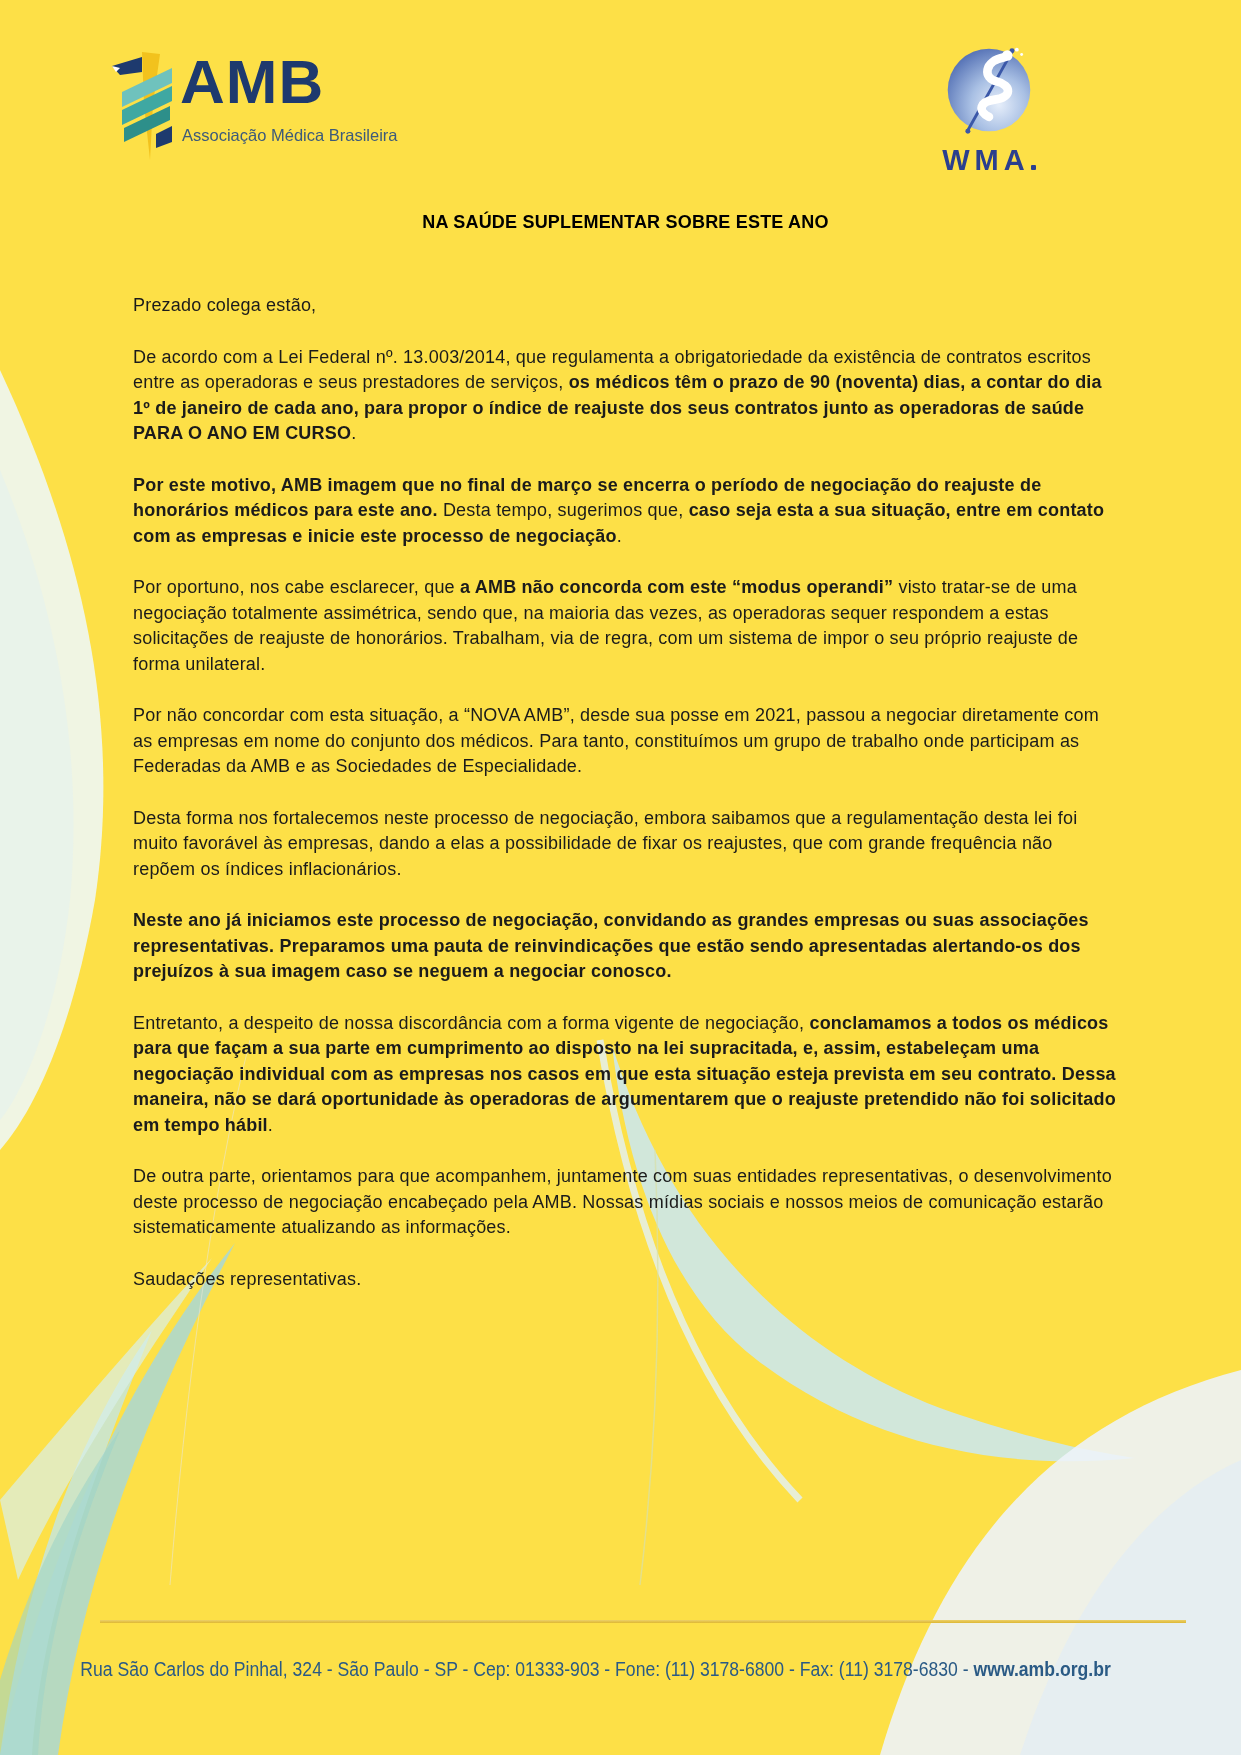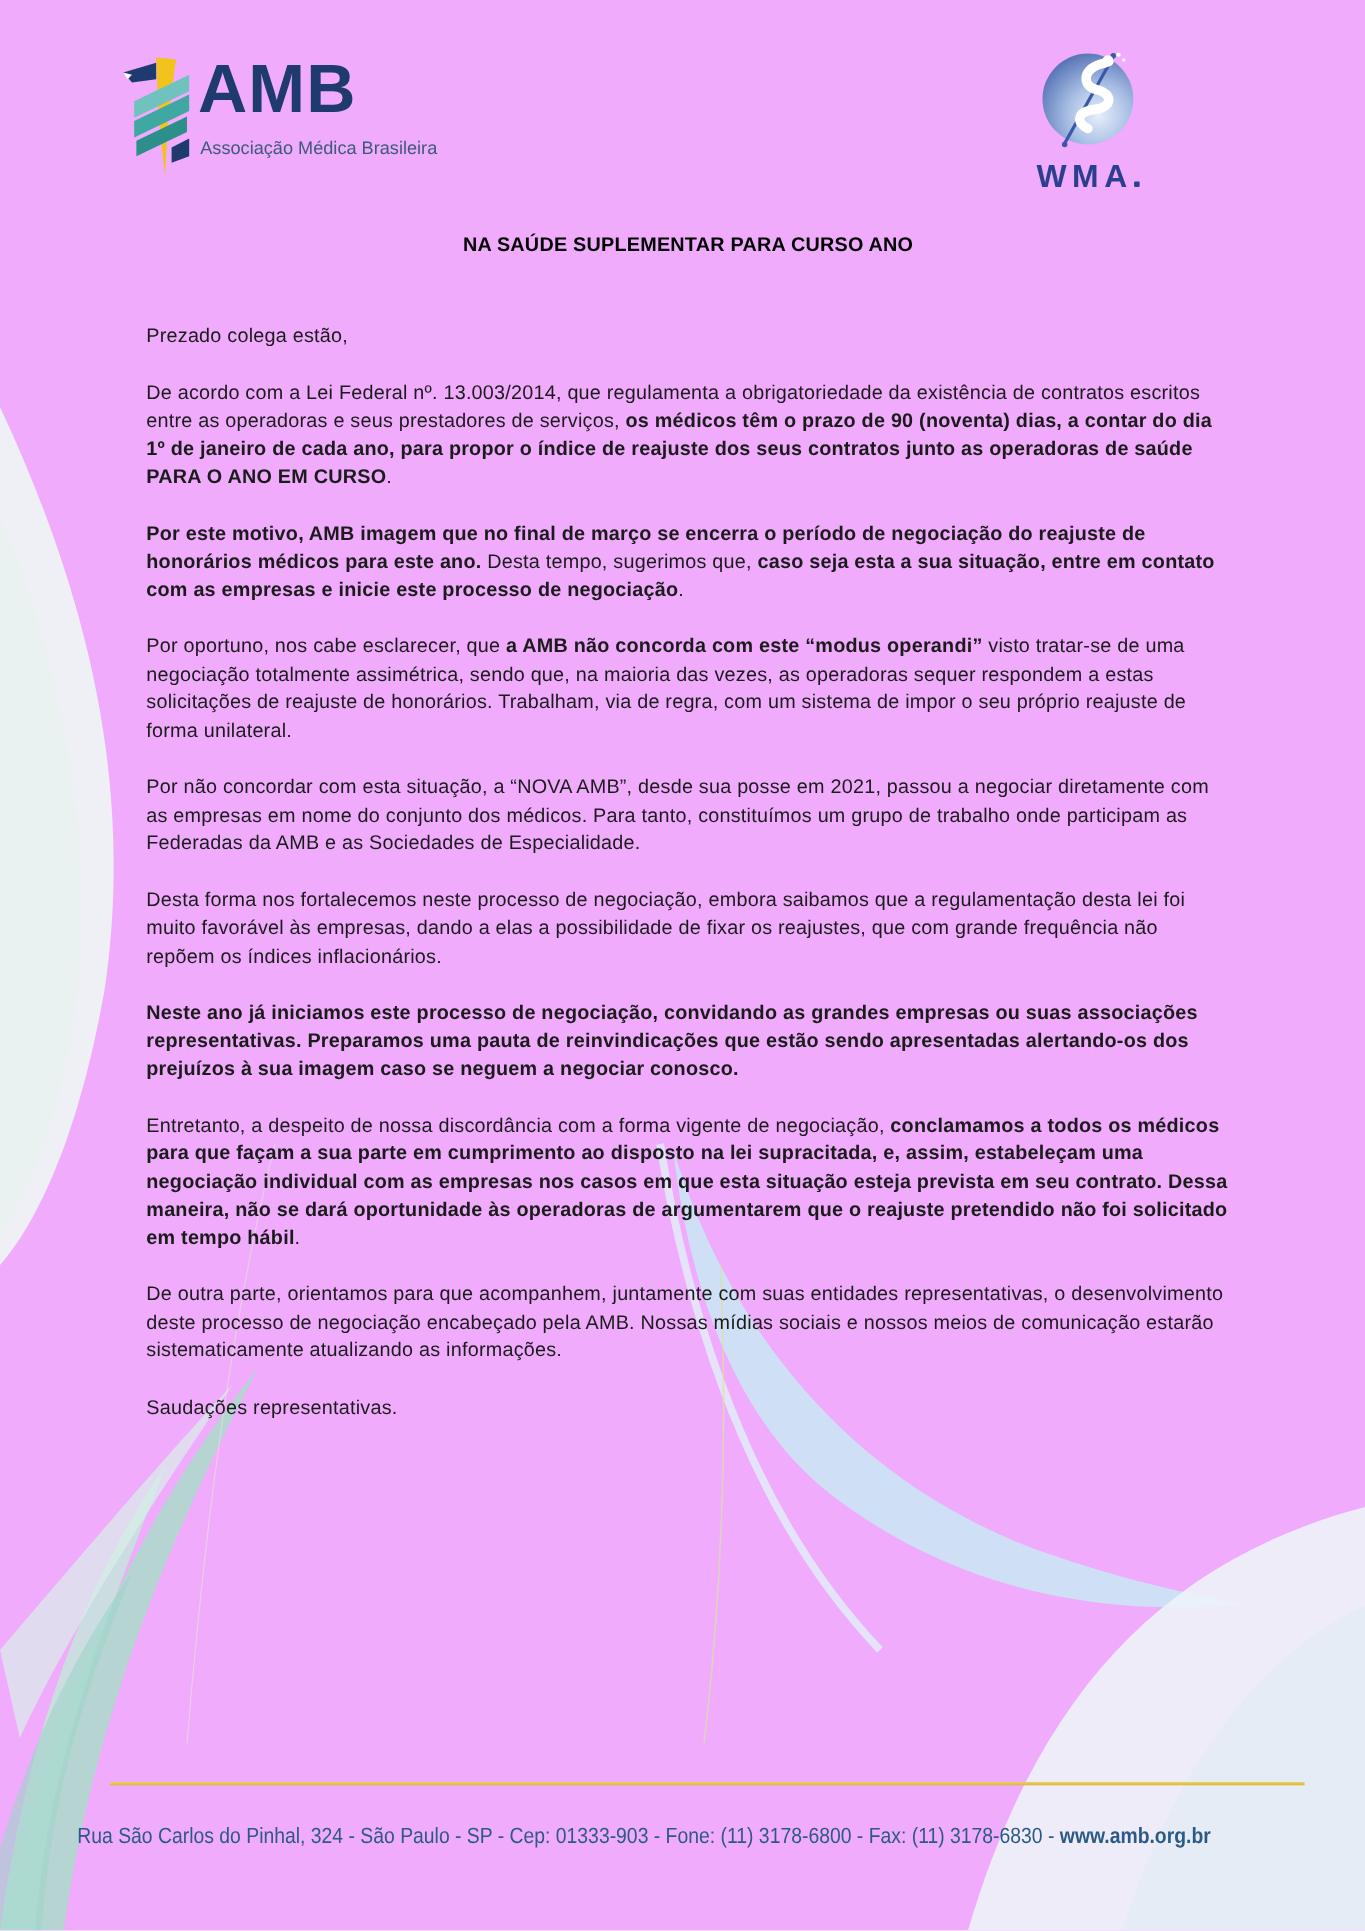--- a/index.html
+++ b/index.html
@@ -1,19 +1,19 @@
 <!DOCTYPE html>
 <html lang="pt-BR"><head>
 <meta charset="utf-8">
 <style>
   html,body{margin:0;padding:0;background:#ffffff;}
   .page{
     position:relative;
     width:1241px;height:1755px;
-    background:#f0abfc;
+    background:#fde047;
     overflow:hidden;
     font-family:"Liberation Sans", sans-serif;
     color:#1b1b1b;
   }
   .bg-decor{position:absolute;inset:0;z-index:0;pointer-events:none;}
   .content{position:relative;z-index:1;}
 
   
   .amb-logo{position:absolute;left:112px;top:50px;width:260px;height:115px;}
   .amb-emblem{position:absolute;left:0;top:2px;}
@@ -52,21 +52,21 @@
   .closing{margin:0 0 26px 0;}
   .signature{margin:0;}
 
   
   .footer-rule{
     position:absolute;left:100px;top:1620px;z-index:1;
     width:1086px;height:3px;
     background:linear-gradient(#ecd06a,#ddb733);
   }
   .footer-bar{
-    position:absolute;left:0;top:1658px;width:1006px;z-index:1;
+    position:absolute;left:10px;top:1658px;width:1006px;z-index:1;
     text-align:center;
   }
   .footer-text{
     display:inline-block;
     transform:scaleX(0.88);transform-origin:center;
     font-size:20px;color:#2a5a85;white-space:nowrap;
   }
   .footer-text b{font-weight:bold;}
 </style>
 </head>
@@ -127,21 +127,21 @@
       <circle cx="84" cy="13" r="1.5" fill="#ffffff"></circle>
     </svg>
     <div class="wma-text">
       <span>WMA</span><span class="wma-dot"></span>
     </div>
   </div>
 
   <div class="content letter">
     <h1 class="doc-title">
       <br>
-      <span>NA SAÚDE SUPLEMENTAR PARA CURSO ANO</span>
+      <span>NA SAÚDE SUPLEMENTAR SOBRE ESTE ANO</span>
     </h1>
 
     <p class="salutation">Prezado colega estão,</p>
 
     <p class="para"><span>De acordo com a Lei Federal nº. 13.003/2014, que regulamenta a obrigatoriedade da existência de contratos escritos entre as operadoras e seus prestadores de serviços, </span><b>os médicos têm o prazo de 90 (noventa) dias, a contar do dia 1º de janeiro de cada ano, para propor o índice de reajuste dos seus contratos junto as operadoras de saúde PARA O ANO EM CURSO</b><span>.</span></p>
     <p class="para"><b>Por este motivo, AMB imagem que no final de março se encerra o período de negociação do reajuste de honorários médicos para este ano.</b><span> Desta tempo, sugerimos que, </span><b>caso seja esta a sua situação, entre em contato com as empresas e inicie este processo de negociação</b><span>.</span></p>
     <p class="para"><span>Por oportuno, nos cabe esclarecer, que </span><b>a AMB não concorda com este “modus operandi”</b><span> visto tratar-se de uma negociação totalmente assimétrica, sendo que, na maioria das vezes, as operadoras sequer respondem a estas solicitações de reajuste de honorários. Trabalham, via de regra, com um sistema de impor o seu próprio reajuste de forma unilateral.</span></p>
     <p class="para"><span>Por não concordar com esta situação, a “NOVA AMB”, desde sua posse em 2021, passou a negociar diretamente com as empresas em nome do conjunto dos médicos. Para tanto, constituímos um grupo de trabalho onde participam as Federadas da AMB e as Sociedades de Especialidade.</span></p>
     <p class="para"><span>Desta forma nos fortalecemos neste processo de negociação, embora saibamos que a regulamentação desta lei foi muito favorável às empresas, dando a elas a possibilidade de fixar os reajustes, que com grande frequência não repõem os índices inflacionários.</span></p>
     <p class="para"><b>Neste ano já iniciamos este processo de negociação, convidando as grandes empresas ou suas associações representativas. Preparamos uma pauta de reinvindicações que estão sendo apresentadas alertando-os dos prejuízos à sua imagem caso se neguem a negociar conosco.</b></p>

